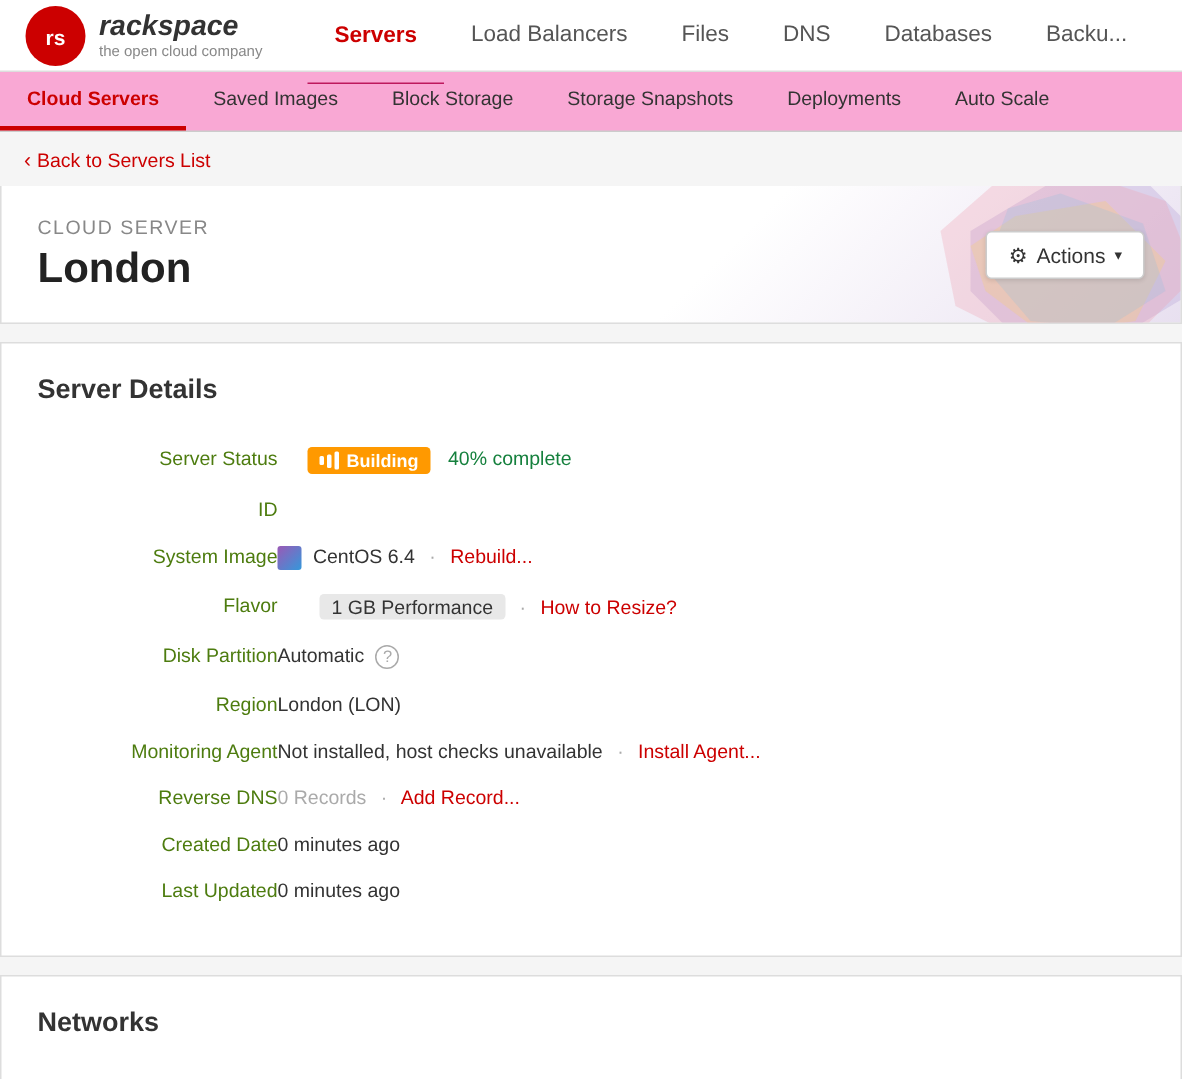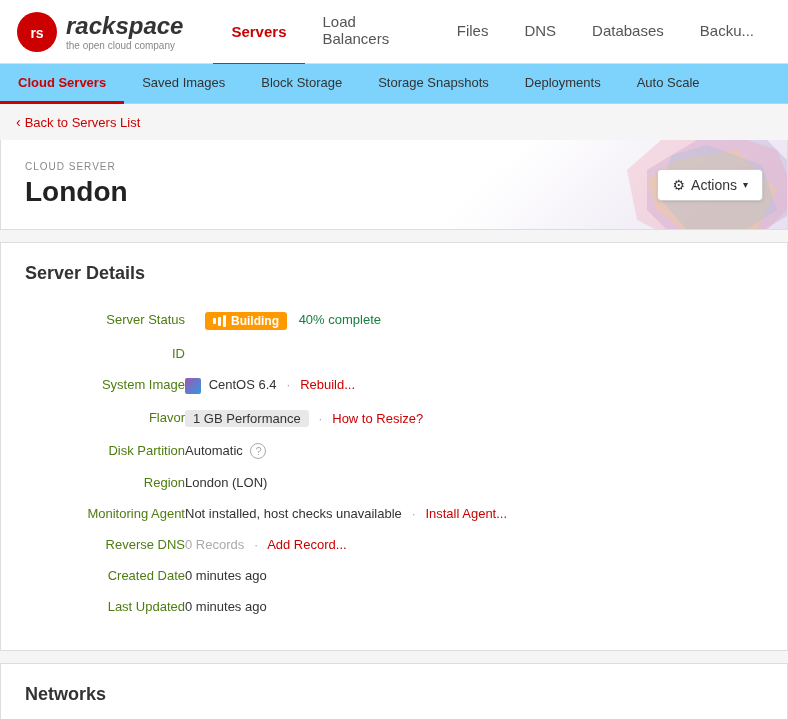--- a/index.html
+++ b/index.html
@@ -4,21 +4,21 @@
   <style>
     * { margin: 0; padding: 0; box-sizing: border-box; }
     body { font-family: Arial, sans-serif; font-size: 14px; color: #333; background: #f5f5f5; width: 788px; }
 
     
     .top-nav {
       background: #fff;
       border-bottom: 1px solid #ddd;
       display: flex;
       align-items: center;
-      height: 64px;
+      height: 48px;
       padding: 0 16px;
     }
     .logo-area {
       display: flex;
       align-items: center;
       margin-right: 30px;
     }
     .logo-icon {
       width: 42px;
       height: 42px;
@@ -45,24 +45,24 @@
       border-bottom: 3px solid transparent;
     }
     .nav-item.active {
       color: #c00;
       border-bottom: 1px solid #be185d;
       font-weight: bold;
     }
 
     
     .sub-nav {
-      background: #7dd3fc;
+      background: #f9a8d4;
       border-bottom: 1px solid #ccc;
       display: flex;
-      align-items: center;
+      align-items: flex-end;
       height: 40px;
       padding: 0 0;
     }
     .sub-nav-item {
       padding: 0 18px;
       height: 40px;
       display: flex;
       align-items: center;
       color: #333;
       font-size: 13px;
@@ -100,21 +100,21 @@
       border-top: none;
       padding: 20px 24px 20px 24px;
       display: flex;
       align-items: center;
       justify-content: space-between;
       position: relative;
       overflow: hidden;
       min-height: 90px;
     }
     .server-label {
-      font-size: 10px;
+      font-size: 13px;
       color: #888;
       text-transform: uppercase;
       letter-spacing: 1px;
       margin-bottom: 4px;
     }
     .server-name {
       font-size: 28px;
       font-weight: bold;
       color: #222;
     }
@@ -212,20 +212,21 @@
       margin: 0 6px;
     }
 
     .flavor-pill {
       display: inline-block;
       background: #e8e8e8;
       border-radius: 3px;
       padding: 1px 8px;
       font-size: 13px;
       color: #333;
+      margin-left: 28px;
     }
 
     .help-icon {
       display: inline-flex;
       align-items: center;
       justify-content: center;
       width: 16px;
       height: 16px;
       border-radius: 50%;
       border: 1px solid #aaa;
@@ -262,21 +263,21 @@
 <body>
 
 <div class="top-nav">
   <div class="logo-area">
 
     <svg class="logo-icon" viewBox="0 0 42 42" xmlns="http://www.w3.org/2000/svg">
       <circle cx="21" cy="21" r="20" fill="#c00"></circle>
       <text x="21" y="27" font-size="14" font-weight="bold" fill="white" text-anchor="middle" font-family="Arial">rs</text>
     </svg>
     <div class="logo-text">
-      <span style="font-size:24px;font-weight:bold;color:#333;font-style:italic;">rackspace</span>
+      <span style="font-size:19px;font-weight:bold;color:#333;font-style:italic;">rackspace</span>
       <span style="font-size:10px;color:#888;">the open cloud company</span>
     </div>
   </div>
   <nav class="main-nav" id="main-nav">
       <a class="nav-item active">Servers</a>
       <a class="nav-item">Load Balancers</a>
       <a class="nav-item">Files</a>
       <a class="nav-item">DNS</a>
       <a class="nav-item">Databases</a>
       <a class="nav-item">Backu...</a>

